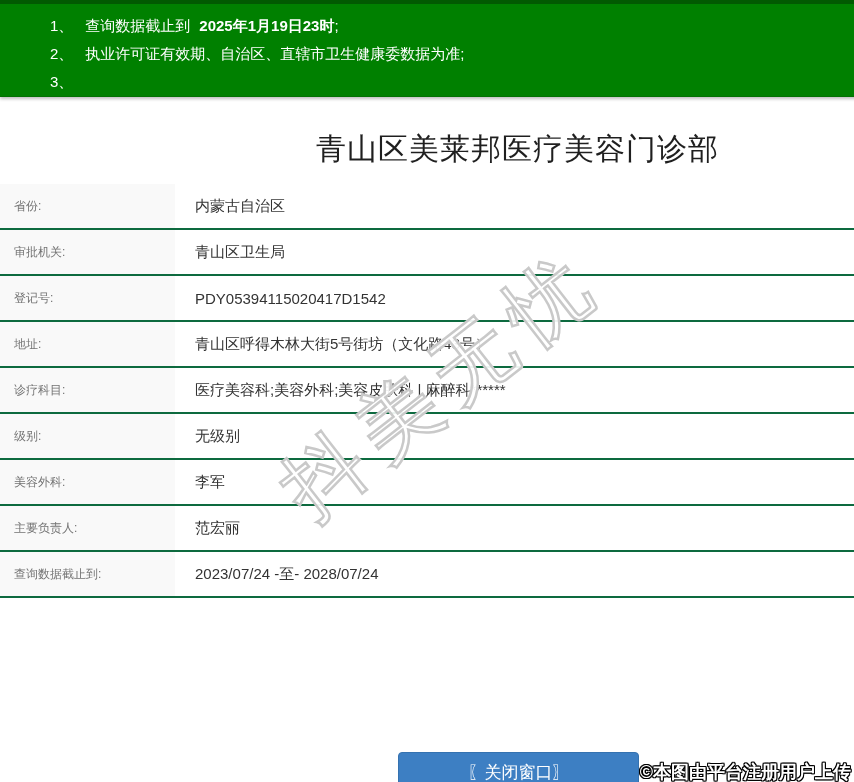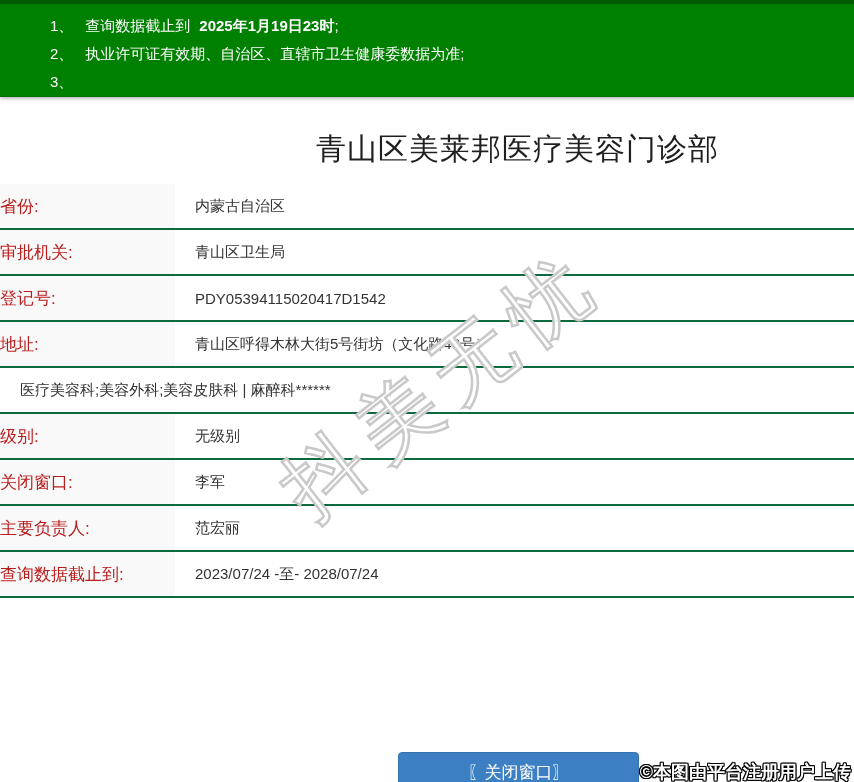--- a/index.html
+++ b/index.html
@@ -49,23 +49,23 @@
   }
   .row {
     display:flex;
     height:46px;
     border-bottom:2px solid #0d6a3f;
   }
   .cell-label {
     width:175px;
     background:#f9f9f9;
     display:flex; align-items:center;
-    padding-left:0;
-    font-size:17px;
-    color:#b91c1c;
+    padding-left:14px;
+    font-size:12px;
+    color:#737373;
   }
   .cell-value {
     flex:1;
     display:flex; align-items:center;
     padding-left:20px;
     font-size:15px;
     color:#333333;
     white-space:nowrap;
   }
   
@@ -143,28 +143,29 @@
     </div>
     <div class="row">
       <div class="cell-label">登记号:</div>
       <div class="cell-value">PDY05394115020417D1542</div>
     </div>
     <div class="row">
       <div class="cell-label">地址:</div>
       <div class="cell-value">青山区呼得木林大街5号街坊（文化路43号）</div>
     </div>
     <div class="row">
+      <div class="cell-label">诊疗科目:</div>
       <div class="cell-value">医疗美容科;美容外科;美容皮肤科 | 麻醉科******</div>
     </div>
     <div class="row">
       <div class="cell-label">级别:</div>
       <div class="cell-value">无级别</div>
     </div>
     <div class="row">
-      <div class="cell-label">关闭窗口:</div>
+      <div class="cell-label">美容外科:</div>
       <div class="cell-value">李军</div>
     </div>
     <div class="row">
       <div class="cell-label">主要负责人:</div>
       <div class="cell-value">范宏丽</div>
     </div>
     <div class="row">
       <div class="cell-label">查询数据截止到:</div>
       <div class="cell-value">2023/07/24 -至- 2028/07/24</div>
     </div>

